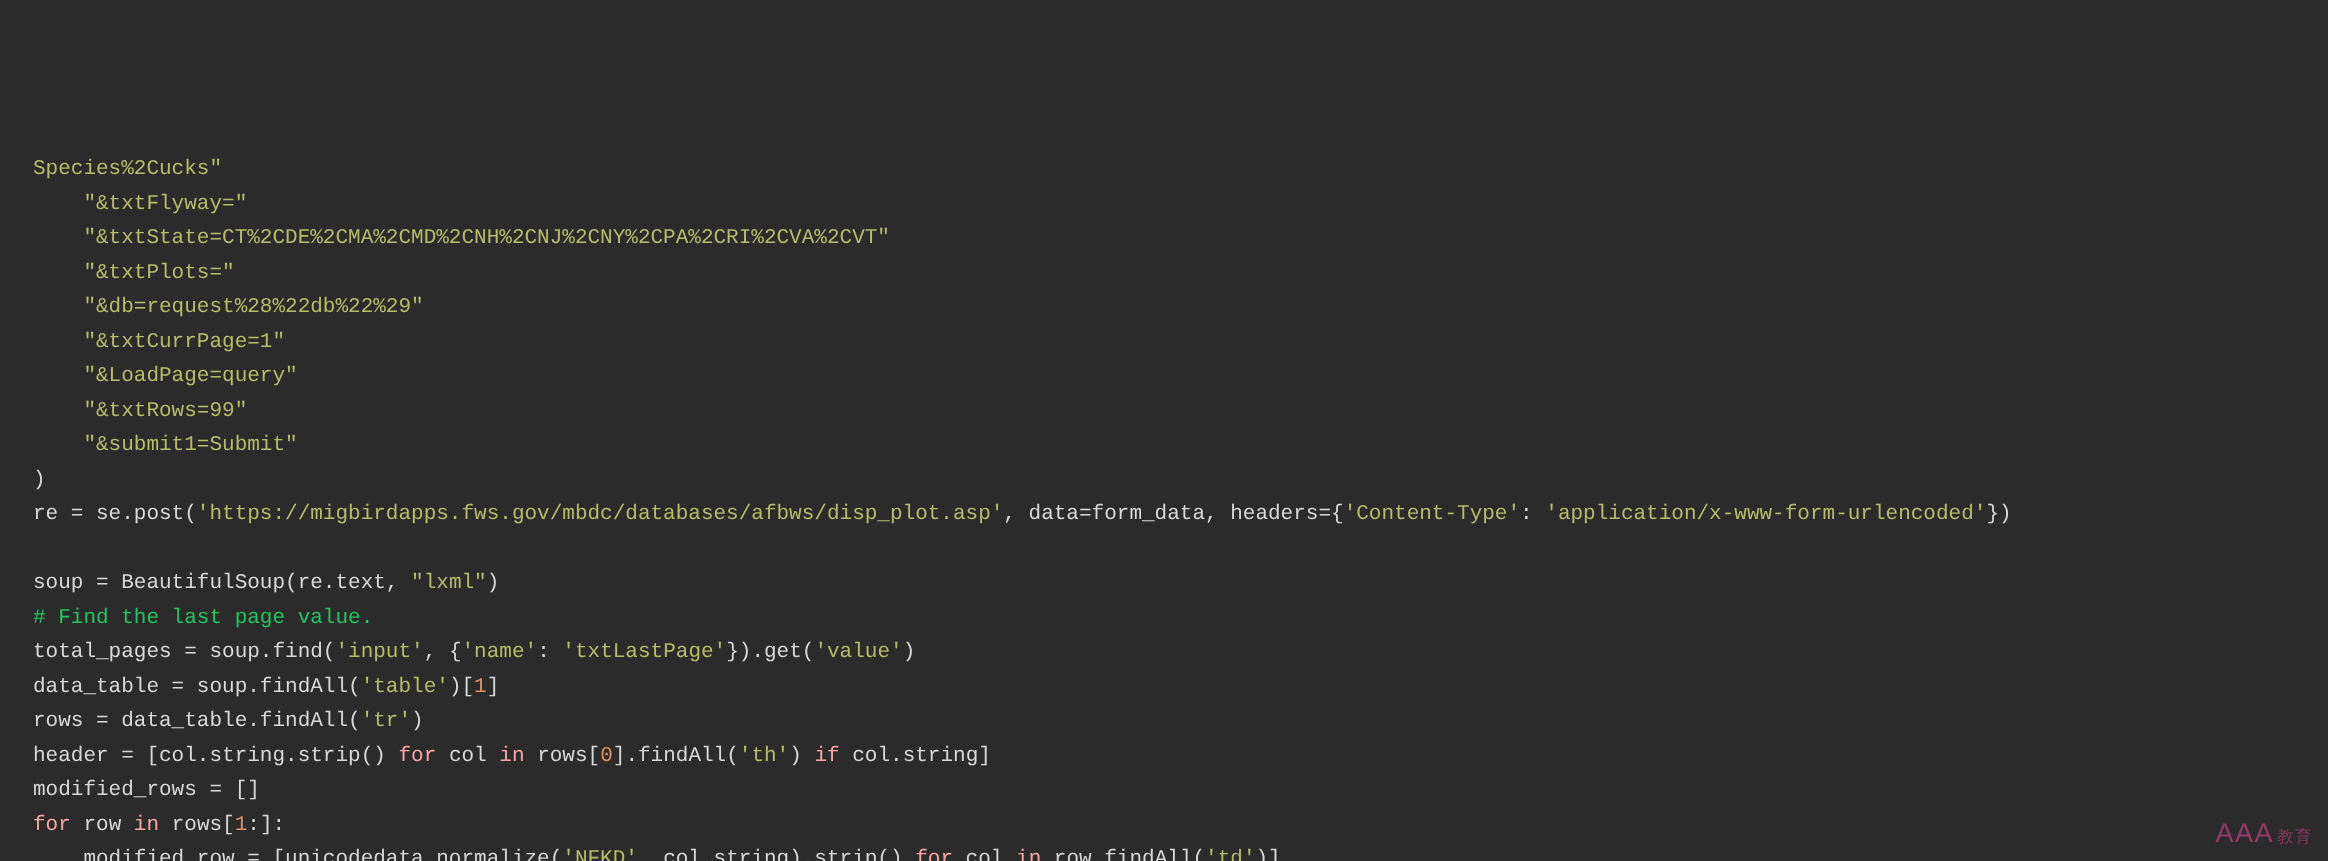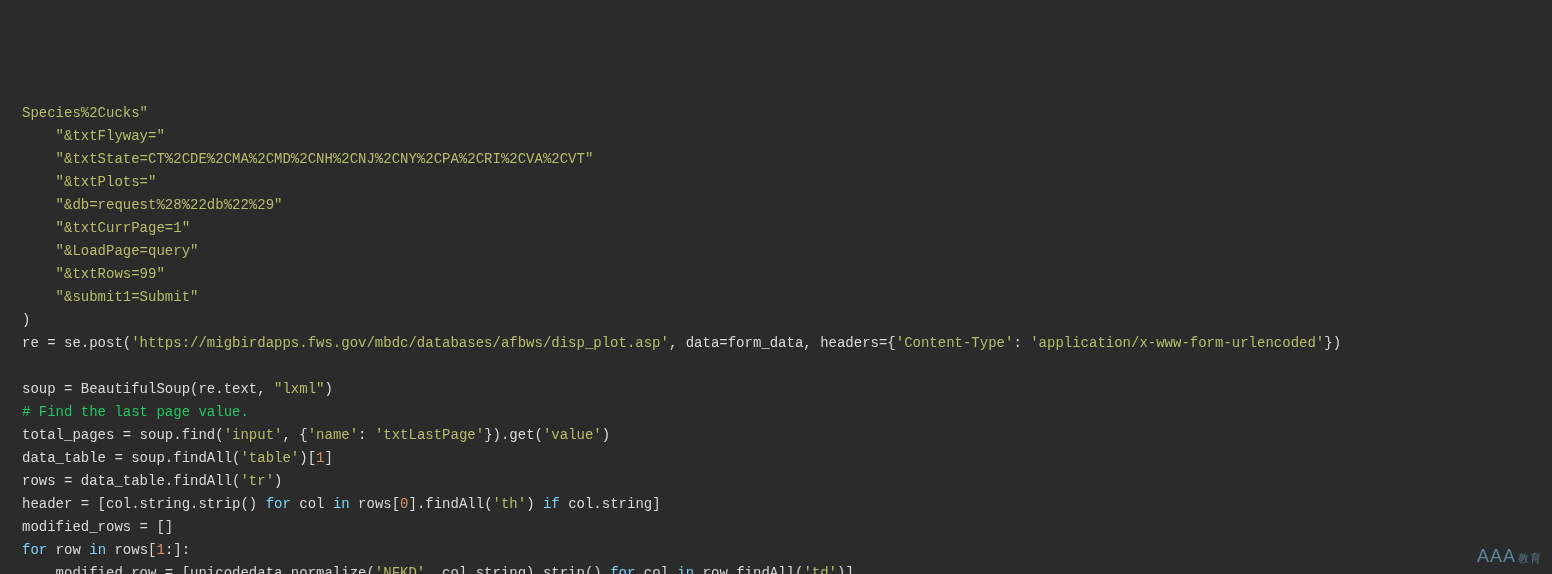--- a/index.html
+++ b/index.html
@@ -12,28 +12,28 @@
     padding: 10px 22px;
     white-space: pre;
     overflow-x: auto;
     width: 1552px;
     height: 574px;
     position: relative;
   }
   .line { display: block; }
   .str     { color: #b5bd68; }      
   .num     { color: #de935f; }      
-  .kw      { color: #7dd3fc; }      
+  .kw      { color: #fca5a5; }      
   .cmt     { color: #22c55e; }
   .id      { color: #d8d8d8; }
   .watermark {
     position: absolute;
     right: 10px;
     bottom: 4px;
-    color: #7dd3fc;
+    color: #ec4899;
     font-family: Arial, sans-serif;
     font-size: 18px;
     letter-spacing: 1px;
     opacity: 0.55;
   }
   .watermark small { font-size: 11px; margin-left: 2px; opacity:0.8;}
 </style>
 </head>
 <body>
 

